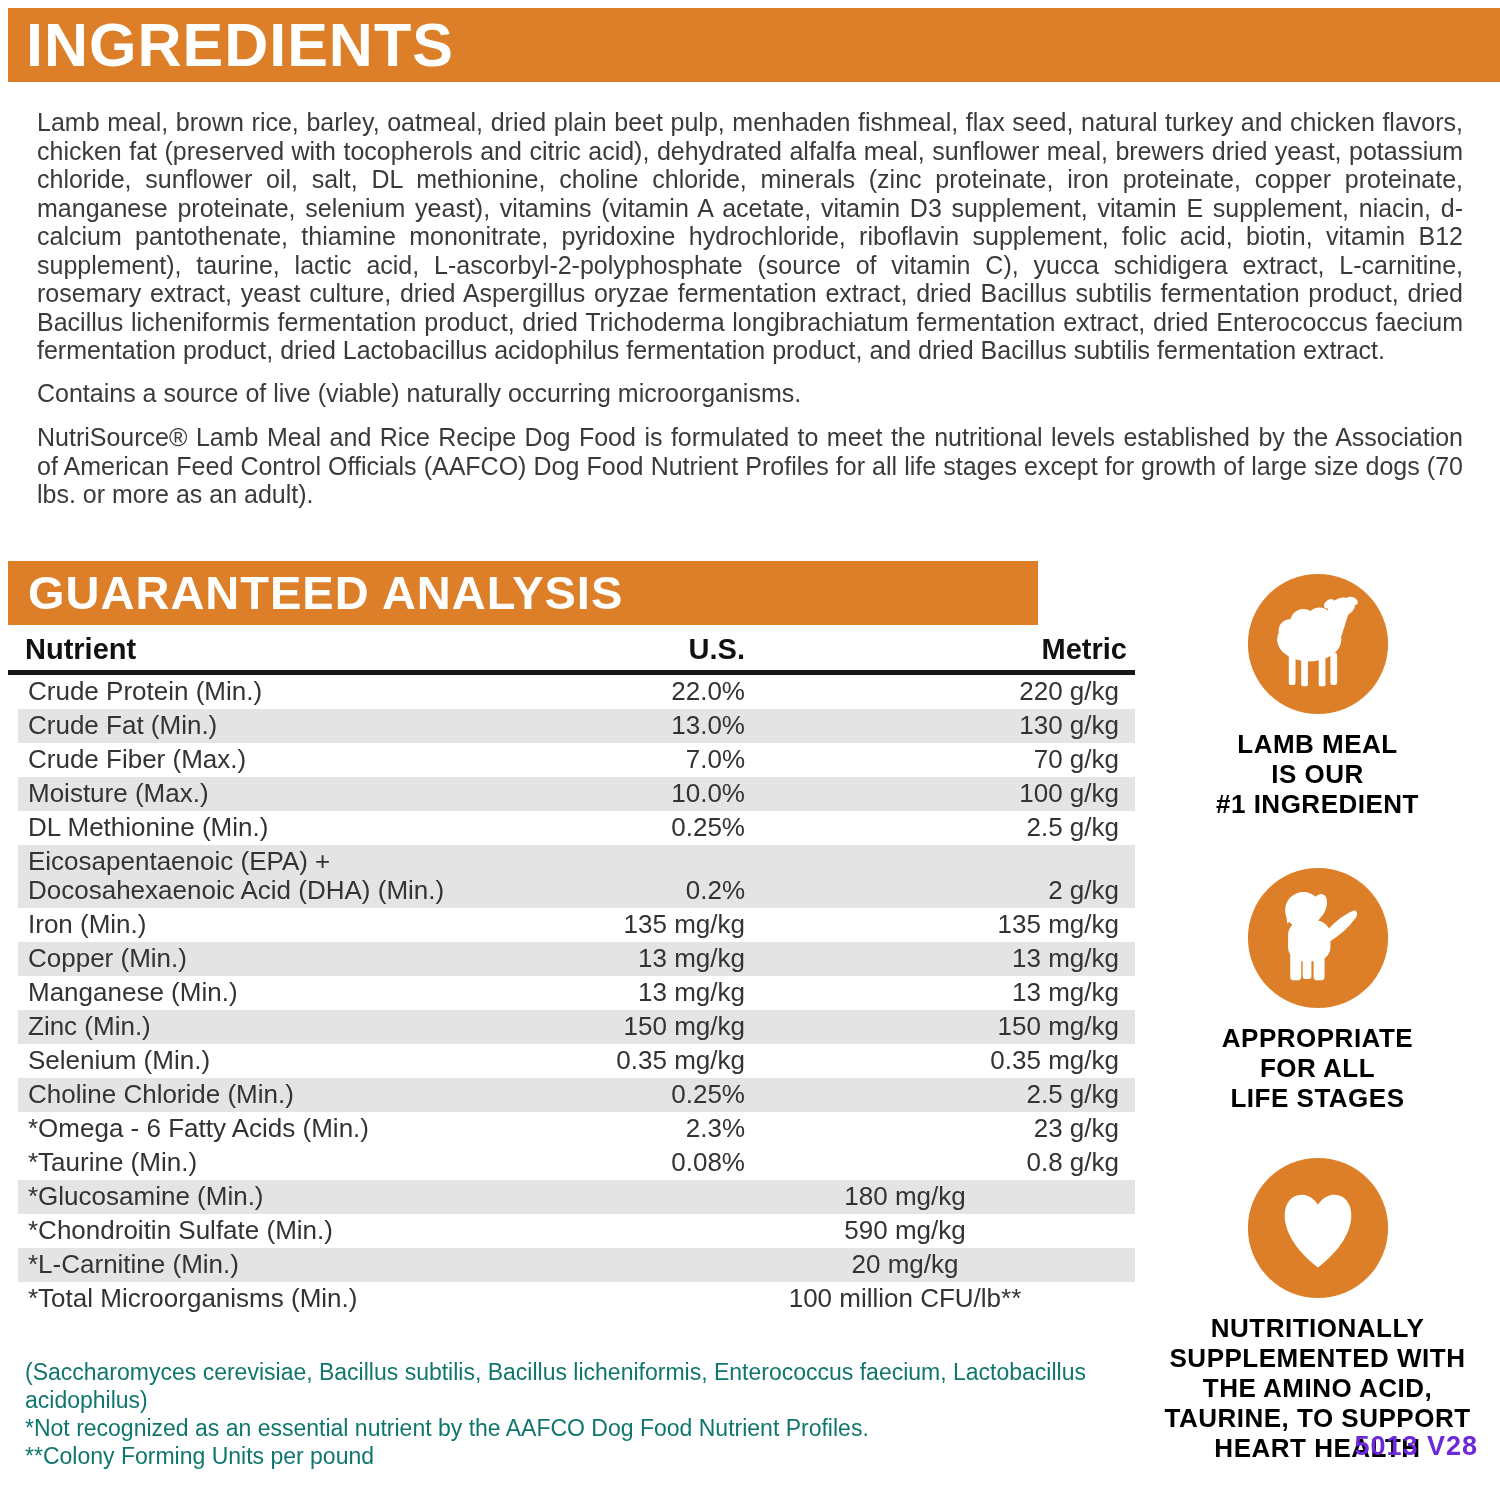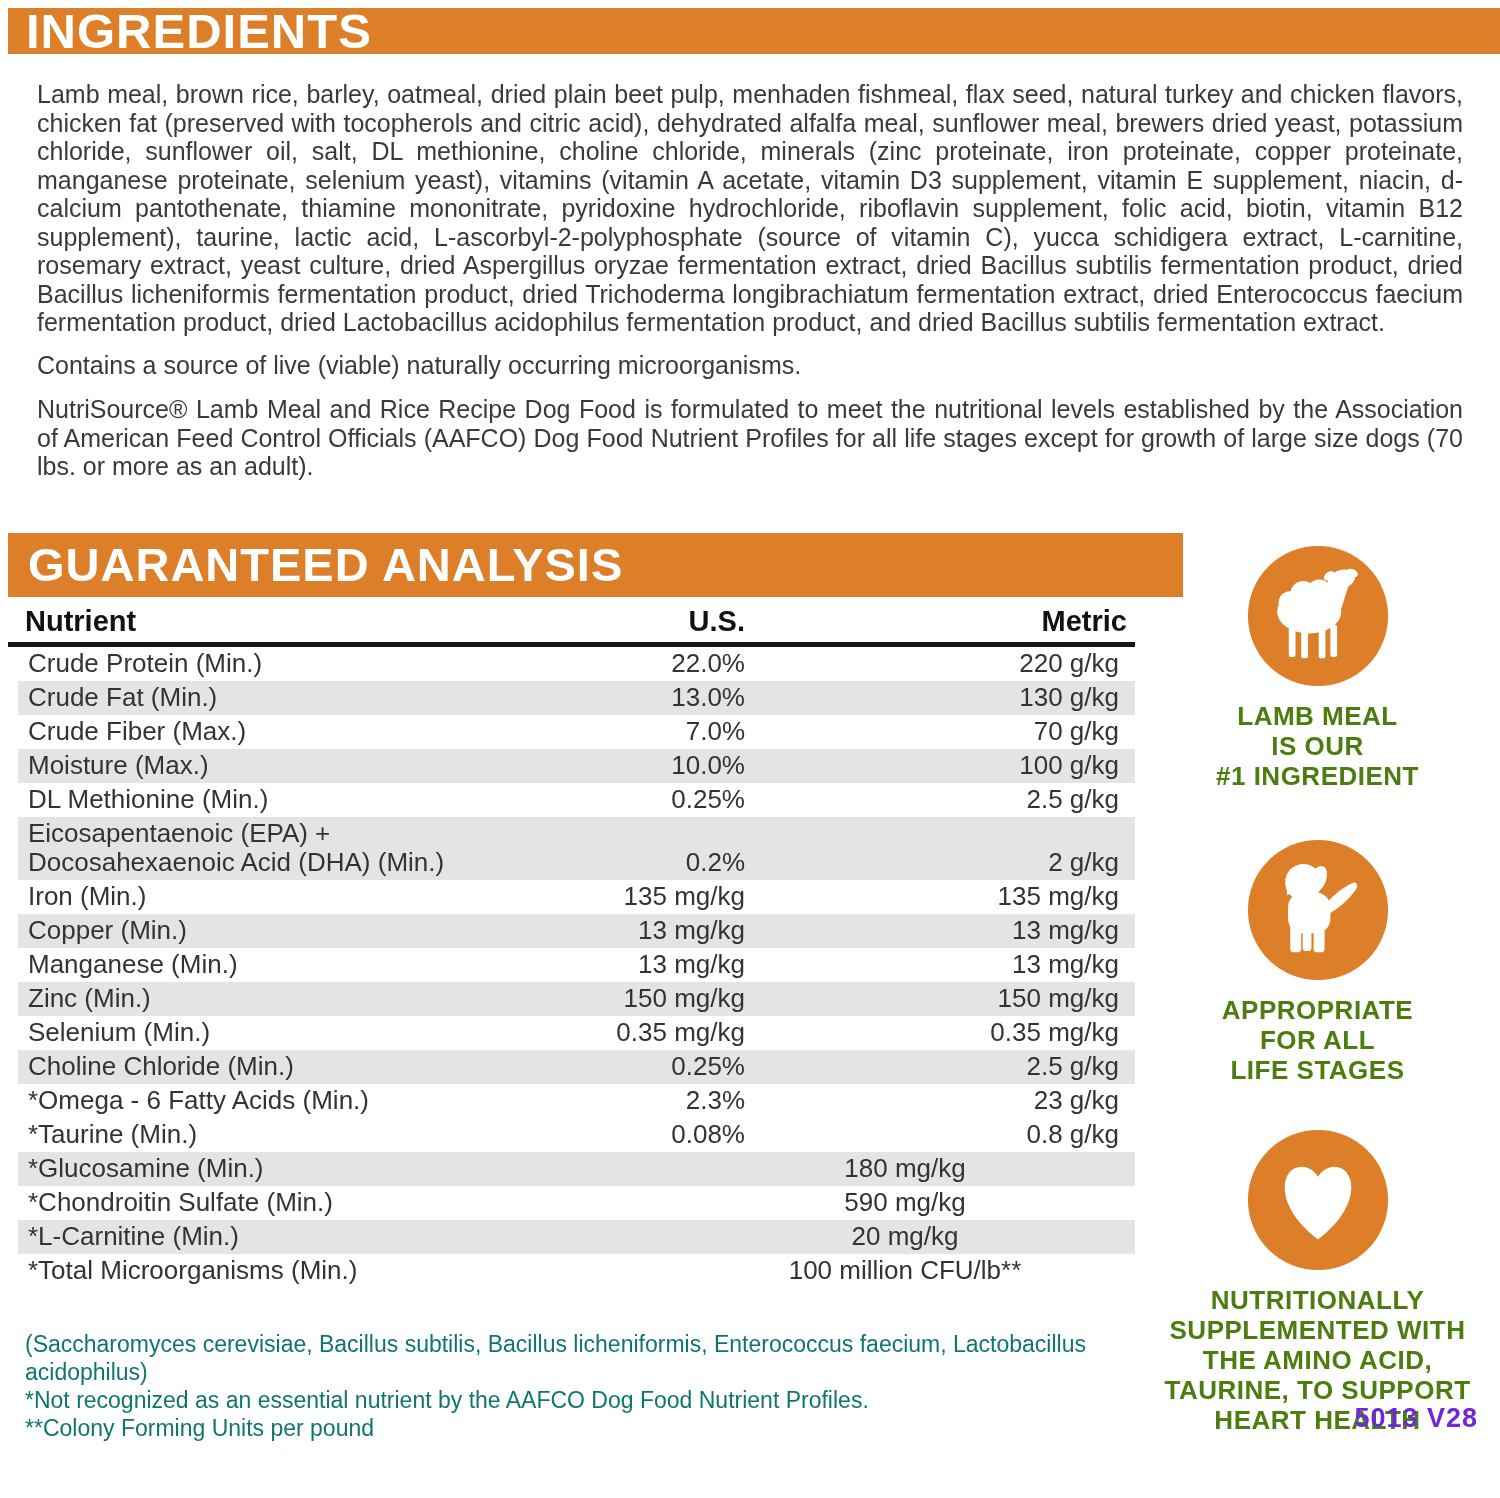--- a/index.html
+++ b/index.html
@@ -15,28 +15,28 @@
   
   .banner{
     background:#DD7F29;
     color:#ffffff;
     font-weight:700;
     display:flex;align-items:center;
     letter-spacing:1px;
   }
   .banner-top{
     margin:8px 0 0 8px;
-    width:1492px;height:46px;
-    font-size:49px;
+    width:1492px;height:74px;
+    font-size:61px;
     padding-left:18px;
     box-sizing:border-box;
   }
   .banner-ga{
     margin-left:8px;
-    width:1175px;height:64px;
+    width:1030px;height:64px;
     font-size:47px;
     padding-left:20px;
     box-sizing:border-box;
   }
   
   .ing-text{padding:0 25px;}
   .ing-text p{
     margin:12px;
     font-size:25px;
     line-height:28.5px;
@@ -78,21 +78,21 @@
   
   .badge{display:flex;flex-direction:column;align-items:center;}
   .badge .circle-icon{width:146px;height:146px;display:block;}
   .badge .circle-icon svg{width:146px;height:146px;display:block;}
   .badge .caption{
     margin-top:12px;
     text-align:center;
     font-weight:700;
     font-size:26px;line-height:30px;
     letter-spacing:0.5px;
-    color:#4d7c0f;
+    color:#000000;
     white-space:nowrap;
   }
   .badge-1{margin-top:0;}
   .badge-2{margin-top:46px;}
   .badge-3{margin-top:42px;}
   .code{
     position:absolute;
     right:22px;bottom:8px;
     color:#6d28d9;
     font-weight:700;

